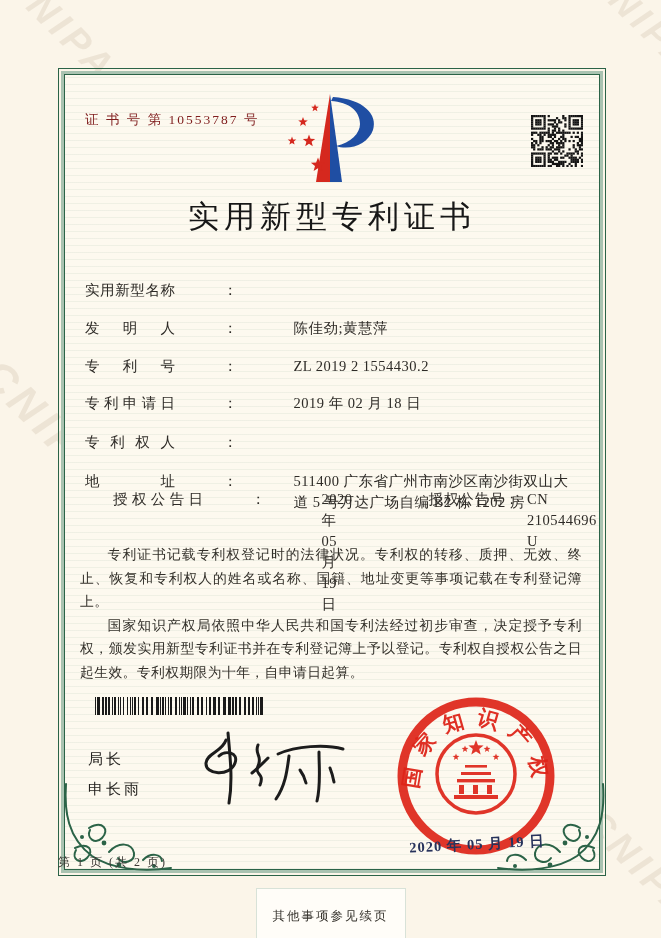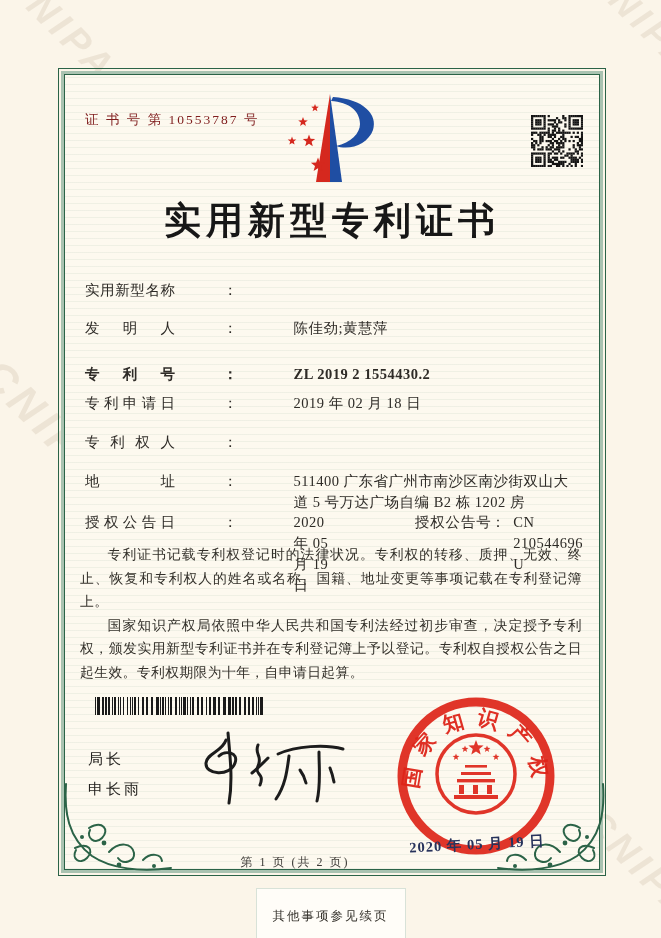--- a/index.html
+++ b/index.html
@@ -46,31 +46,31 @@
   .orn-br{left:490px;top:780px;transform:scaleX(-1);}
   
   .cert-number{
     position:absolute;left:85px;top:111px;z-index:2;
     font-size:13.5px;letter-spacing:2px;color:#7f1d1d;
   }
   .qr{position:absolute;left:531px;top:115px;z-index:2;}
   .logo{position:absolute;left:272px;top:86px;z-index:2;}
   .title{
     position:absolute;left:58px;top:196px;width:548px;z-index:2;
-    text-align:center;font-size:37px;font-weight:700;color:#171717;
+    text-align:center;font-size:31px;font-weight:400;color:#171717;
     letter-spacing:5px;
   }
   .fields{position:absolute;left:0;top:0;width:661px;z-index:2;}
   .row{position:absolute;left:85px;right:78px;display:flex;align-items:flex-start;
        font-size:14.5px;color:#2e2b27;line-height:21px;gap:48px;}
   .row .lab{display:inline-block;width:90px;text-align:justify;text-align-last:justify;flex:none;}
   .row .colon{flex:none;margin-right:8px;}
   .row .val{letter-spacing:0.5px;}
-  .r1{top:280px;} .r2{top:318px;} .r3{top:364px;font-weight:bold;} .r4{top:393px;}
-  .r5{top:432px;} .r6{top:471px;} .r7{top:512px;}
+  .r1{top:280px;} .r2{top:318px;} .r3{top:356px;} .r4{top:393px;}
+  .r5{top:432px;} .r6{top:471px;} .r7{top:489px;margin-left:28px;}
   .r6 .val{width:392px;}
   .pair2{margin-left:28px;display:flex;}
   .pair2 .lab{width:76px;}
   .paras{
     position:absolute;left:80px;top:543px;width:502px;z-index:2;
     font-size:13.8px;line-height:23.5px;color:#33302a;letter-spacing:0.4px;
     text-align:justify;
   }
   .paras p{margin:0;text-indent:2em;}
   .barcode{position:absolute;left:95px;top:697px;z-index:2;}
@@ -81,21 +81,21 @@
   }
   .signature{position:absolute;left:192px;top:728px;z-index:2;}
   .seal{position:absolute;left:393px;top:693px;z-index:3;}
   .seal-date{
     position:absolute;left:402px;top:835px;width:150px;z-index:4;
     text-align:center;font-size:14.5px;font-weight:700;color:#27335c;
     letter-spacing:1px;transform:rotate(-3deg);
   }
   .page-info{
     position:absolute;left:58px;top:854px;width:474px;z-index:2;
-    text-align:center;font-size:12px;letter-spacing:2px;color:#3c3a36;
+    font-size:12px;letter-spacing:2px;color:#3c3a36;
   }
   .footer-note{
     position:absolute;left:50%;top:888px;transform:translateX(-50%);z-index:4;
     background:#fffdf8;border:1px solid #d8e2d8;padding:19px 16px;
     font-size:12.5px;letter-spacing:2px;color:#33302a;white-space:nowrap;
   }
 </style>
 </head>
 <body>
 

